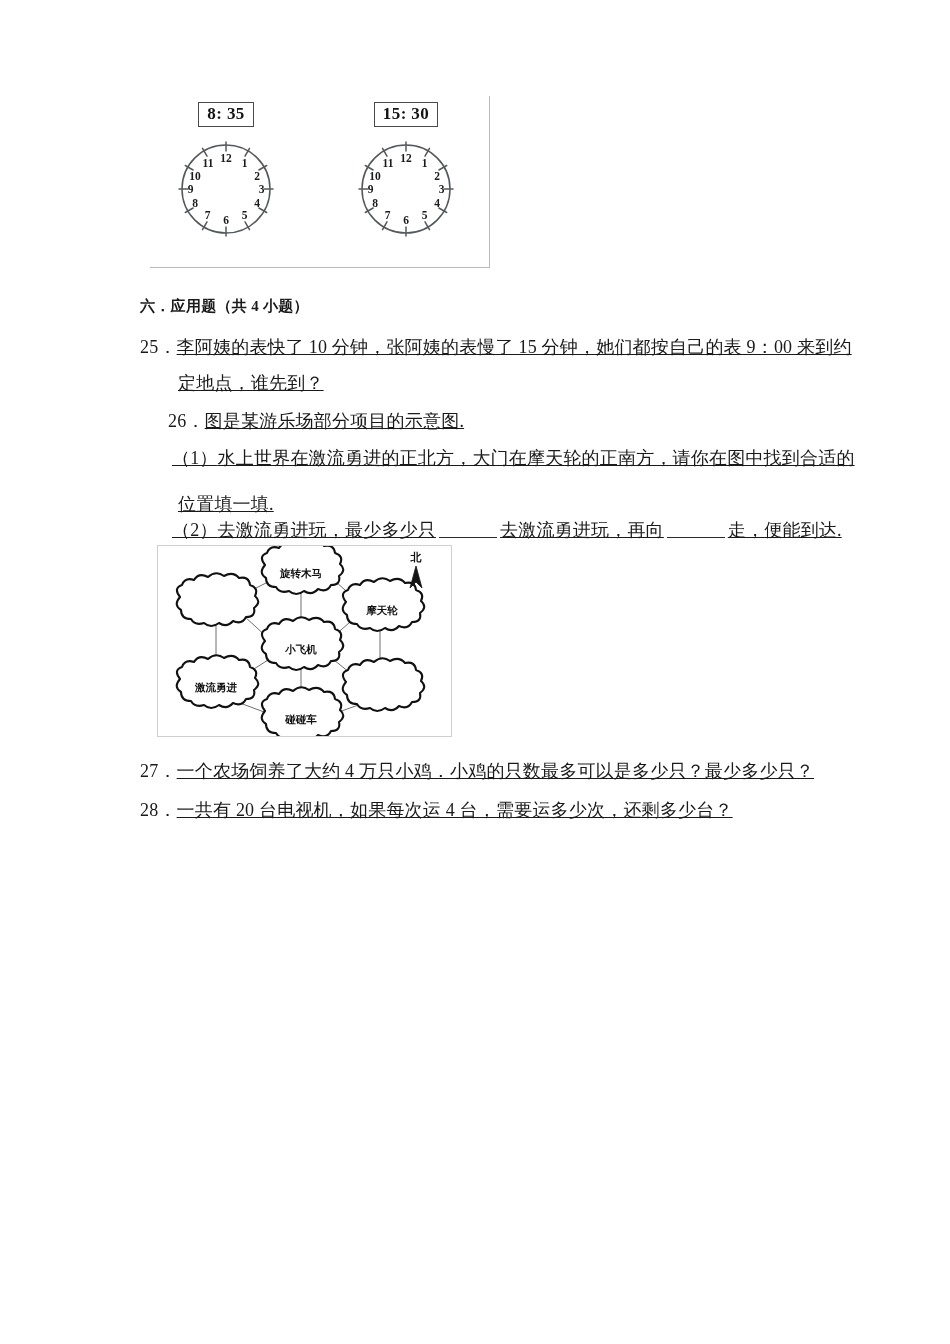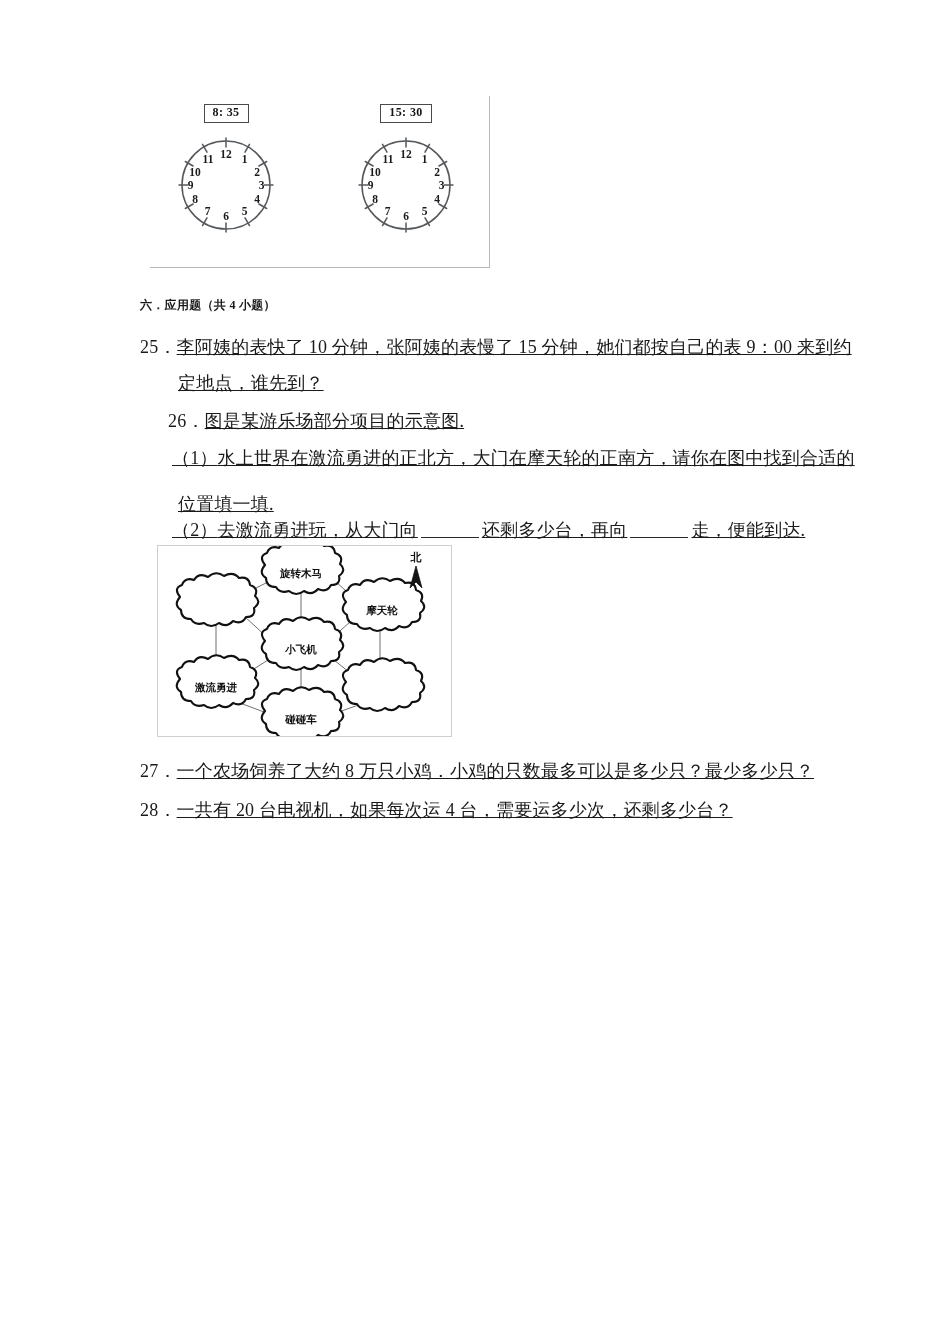--- a/index.html
+++ b/index.html
@@ -35,40 +35,40 @@
   }
   .clock-unit.left  { left: 16px; }
   .clock-unit.right { left: 196px; }
 
   .time-label {
     display: inline-block;
     border: 1.6px solid #4a4a4a;
     padding: 1px 8px 2px 8px;
     font-family: "Liberation Serif", "DejaVu Serif", serif;
     font-weight: bold;
-    font-size: 12px;
+    font-size: 17px;
     line-height: 1.15;
     letter-spacing: .4px;
     color: #141414;
     background: #fff;
   }
   .clock-face {
     margin: 10px auto 0 auto;
     width: 104px;
     height: 104px;
     position: relative;
   }
   .clock-face svg { display: block; }
 
   
   .section-head {
     position: absolute;
     left: 140px;
     font-weight: bold;
-    font-size: 12px;
+    font-size: 15px;
     letter-spacing: .3px;
     white-space: nowrap;
   }
   .q-line {
     position: absolute;
     font-size: 18px;
     line-height: 1.5;
     letter-spacing: .2px;
     white-space: nowrap;
     text-decoration: underline;
@@ -201,21 +201,21 @@
 <div class="q-line" style="left:140px; top:408px;margin-left:28px;">
   <span class="q-num">26．</span><span>图是某游乐场部分项目的示意图.</span>
 </div>
 
 <div class="q-line" style="left:172px; top:445px;">
   <span>（1）</span><span>水上世界在激流勇进的正北方，大门在摩天轮的正南方，请你在图中找到合适的</span>
 </div>
 <div class="q-line" style="left:178px; top:491px;">位置填一填.</div>
 
 <div class="q-line" style="left:172px; top:517px;">
-  <span>（2）</span><span>去激流勇进玩，从大门向</span><span class="blank-fill"></span><span>还剩多少台，再向</span><span class="blank-fill"></span><span>走，便能到达.</span>
+  <span>（2）</span><span>去激流勇进玩，最少多少只</span><span class="blank-fill"></span><span>去激流勇进玩，再向</span><span class="blank-fill"></span><span>走，便能到达.</span>
 </div>
 
 <div id="park-map">
   <svg viewBox="0 0 293 190" width="293" height="190" aria-hidden="true">
     <defs>
 
       <g id="cloudShape"></g>
     </defs>
 
     <g stroke="#6f6f6f" stroke-width="1" fill="none">
@@ -261,18 +261,18 @@
     </g>
 
     <g>
       <text class="north-label" x="258" y="15" text-anchor="middle">北</text>
       <path d="M258,20 L252,42 L258,36 L264,42 Z" fill="#141414" stroke="#141414" stroke-width="0.8" stroke-linejoin="round"></path>
     </g>
   </svg>
 </div>
 
 <div class="q-line" style="left:140px; top:758px;">
-  <span class="q-num">27．</span><span>一个农场饲养了大约 8 万只小鸡．小鸡的只数最多可以是多少只？最少多少只？</span>
+  <span class="q-num">27．</span><span>一个农场饲养了大约 4 万只小鸡．小鸡的只数最多可以是多少只？最少多少只？</span>
 </div>
 
 <div class="q-line" style="left:140px; top:797px;">
   <span class="q-num">28．</span><span>一共有 20 台电视机，如果每次运 4 台，需要运多少次，还剩多少台？</span>
 </div>
 
 </body></html>

